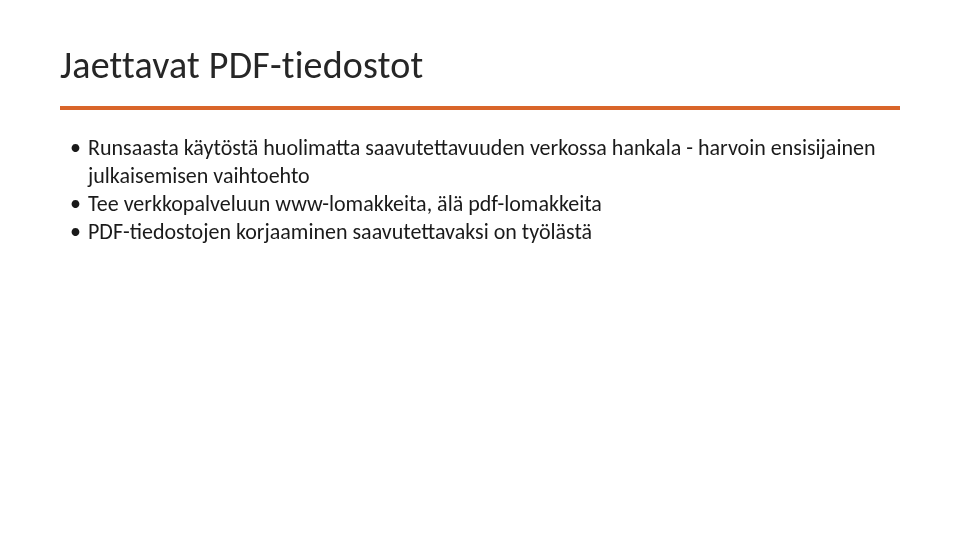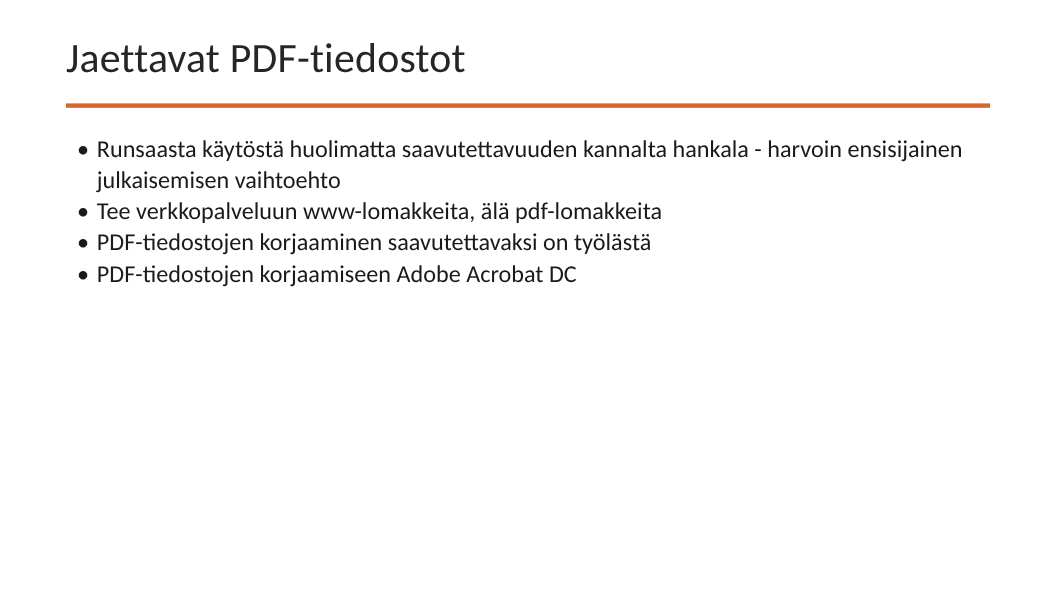--- a/index.html
+++ b/index.html
@@ -11,21 +11,21 @@
       width: 960px;
       height: 540px;
       background: #ffffff;
       font-family: Calibri, "Segoe UI", Arial, sans-serif;
       position: relative;
       overflow: hidden;
     }
     .slide {
       width: 100%;
       height: 100%;
-      padding: 30px 60px 40px 60px;
+      padding: 42px 60px 40px 60px;
       position: relative;
     }
     .title-block {
       margin-bottom: 0;
     }
     .slide-title {
       font-size: 38px;
       font-weight: 400;
       color: #262626;
       letter-spacing: 0.2px;
@@ -72,19 +72,18 @@
 </head>
 <body>
 
 <div class="slide">
   <div class="title-block">
     <h1 class="slide-title">Jaettavat PDF-tiedostot</h1>
     <div class="title-underline"></div>
   </div>
 
   <ul class="bullet-list">
-    <li class="bullet-item">Runsaasta käytöstä huolimatta saavutettavuuden kannalta hankala - harvoin ensisijainen julkaisemisen vaihtoehto</li>
+    <li class="bullet-item">Runsaasta käytöstä huolimatta saavutettavuuden verkossa hankala - harvoin ensisijainen julkaisemisen vaihtoehto</li>
     <li class="bullet-item">Tee verkkopalveluun www-lomakkeita, älä pdf-lomakkeita</li>
     <li class="bullet-item">PDF-tiedostojen korjaaminen saavutettavaksi on työlästä</li>
-    <li class="bullet-item">PDF-tiedostojen korjaamiseen Adobe Acrobat DC</li>
   </ul>
 
 </div>
 
 </body></html>

